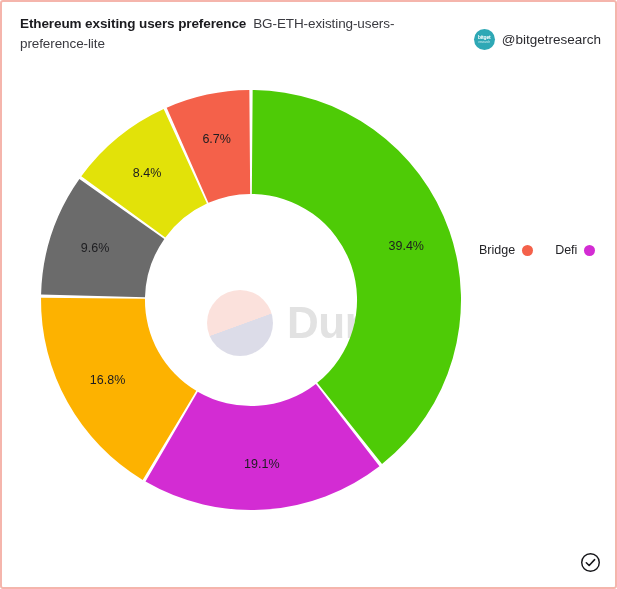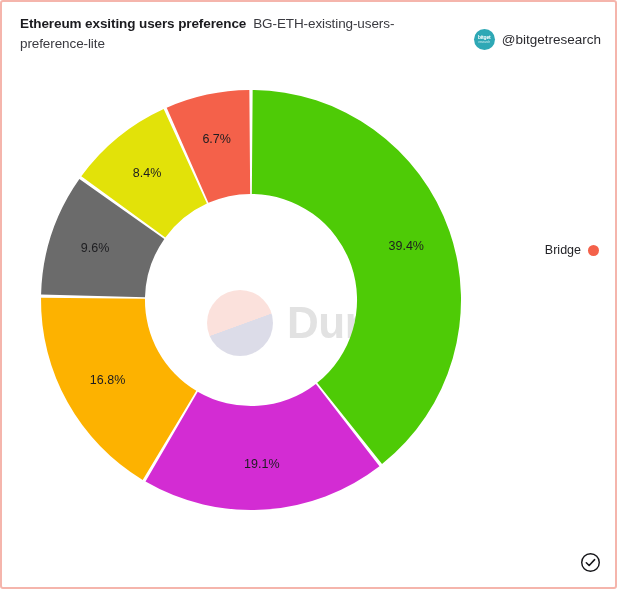--- a/index.html
+++ b/index.html
@@ -138,21 +138,21 @@
     line-height: 44px;
   }
 
   
   #legend {
     position: absolute;
     right: 16px;
     top: 240px;
     width: 120px;
     display: flex;
-    flex-direction: column;
+    flex-direction: row;
     gap: 22px;
   }
   .legend-item {
     display: flex;
     align-items: center;
     justify-content: flex-end;
     gap: 7px;
     height: 16px;
   }
   .legend-label {
@@ -220,20 +220,24 @@
           <text x="214.67977277071898" y="81.363370780726" text-anchor="middle" class="slice-label">6.7%</text>
         </g>
     </svg>
   </div>
 
   <div id="legend">
       <div class="legend-item">
         <span class="legend-label">Bridge</span>
         <span class="legend-swatch" style="background: rgb(244, 97, 74);"></span>
       </div>
+      <div class="legend-item">
+        <span class="legend-label">Defi</span>
+        <span class="legend-swatch" style="background: rgb(211, 44, 211);"></span>
+      </div>
     </div>
 
   <div id="verified-badge">
     <svg width="21" height="21" viewBox="0 0 22 22">
       <circle cx="11" cy="11" r="9.2" fill="none" stroke="#16161a" stroke-width="1.5"></circle>
       <path d="M6.6 11.2 L9.6 14.1 L15.3 8.0" fill="none" stroke="#16161a" stroke-width="1.6" stroke-linecap="round" stroke-linejoin="round"></path>
     </svg>
   </div>
 
 </div>

